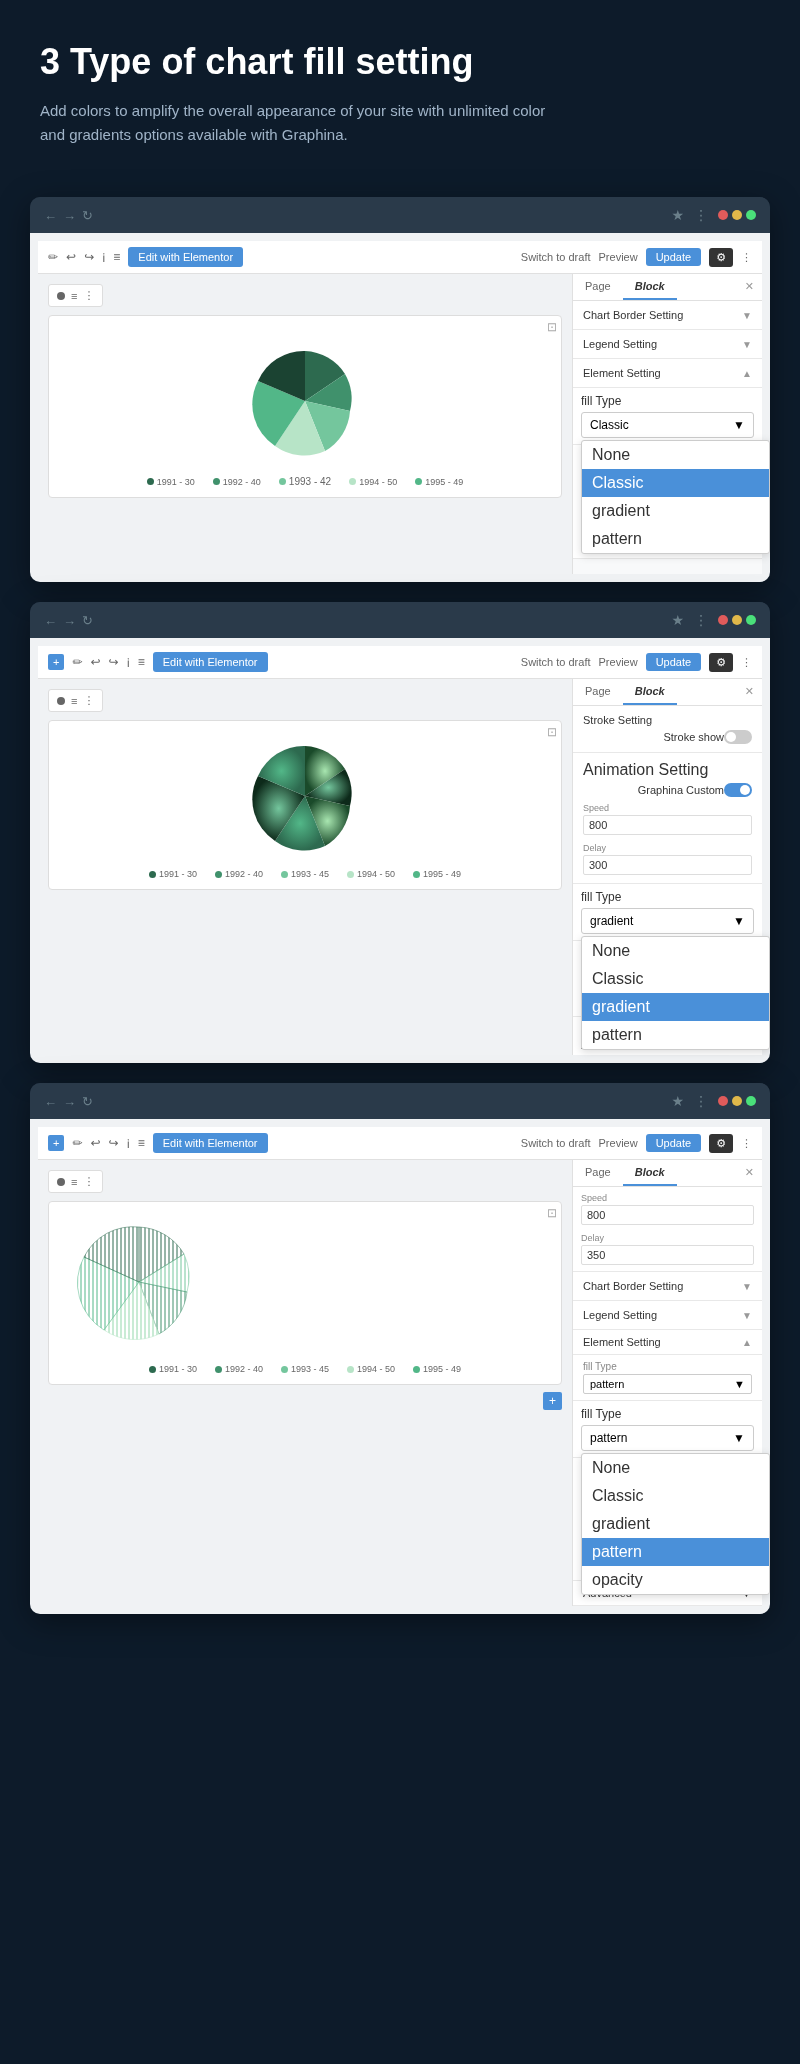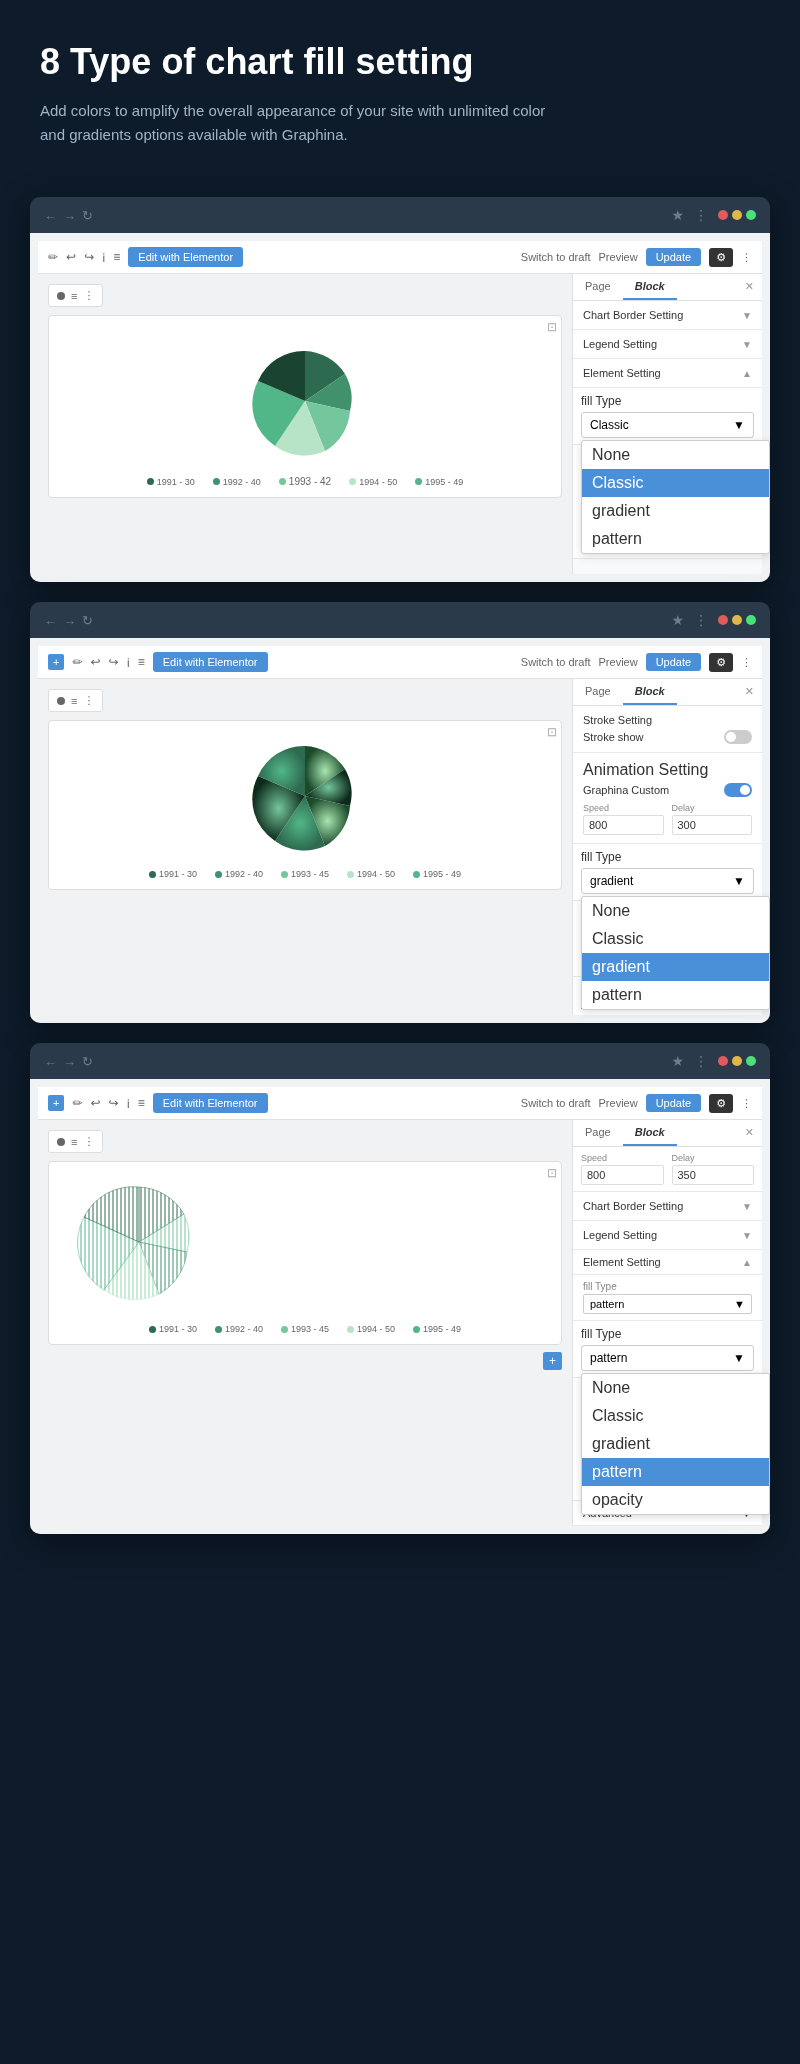--- a/index.html
+++ b/index.html
@@ -258,21 +258,21 @@
     
     .stroke-section {
       padding: 8px 10px;
       background: white;
       border-bottom: 1px solid #e8e8e8;
     }
     .stroke-label { font-size: 11px; color: #333; margin-bottom: 4px; }
     .toggle-row {
       display: flex;
       align-items: center;
-      justify-content: space-between;
+      justify-content: flex-end;
       font-size: 11px;
       color: #333;
     }
     .toggle {
       width: 28px;
       height: 14px;
       background: #ccc;
       border-radius: 7px;
       position: relative;
       cursor: pointer;
@@ -290,20 +290,21 @@
     .toggle.on .toggle-knob { left: 16px; }
     .animation-section {
       padding: 8px 10px;
       background: white;
       border-bottom: 1px solid #e8e8e8;
     }
     .anim-label { font-size: 16px; color: #333; margin-bottom: 4px; }
     .speed-delay-row {
       display: flex;
       gap: 8px;
+      flex-direction: column;
     }
     .sd-field {
       flex: 1;
     }
     .sd-label { font-size: 9px; color: #888; margin-bottom: 2px; }
     .sd-input {
       background: white;
       border: 1px solid #ddd;
       padding: 3px 5px;
       font-size: 11px;
@@ -397,21 +398,21 @@
       font-size: 11px;
       color: #333;
       font-weight: 500;
     }
     .chevron-up { color: #999; font-size: 10px; }
   </style>
 </head>
 <body>
 
 <div class="hero-section">
-  <h1 class="hero-title">8 Type of chart fill setting</h1>
+  <h1 class="hero-title">3 Type of chart fill setting</h1>
   <p class="hero-subtitle">Add colors to amplify the overall appearance of your site with unlimited color and gradients options available with Graphina.</p>
 </div>
 
 <div class="browser-window">
   <div class="browser-bar">
     <div class="browser-nav">
       <span class="nav-arrow">←</span>
       <span class="nav-arrow">→</span>
       <span class="nav-arrow">↻</span>
     </div>

